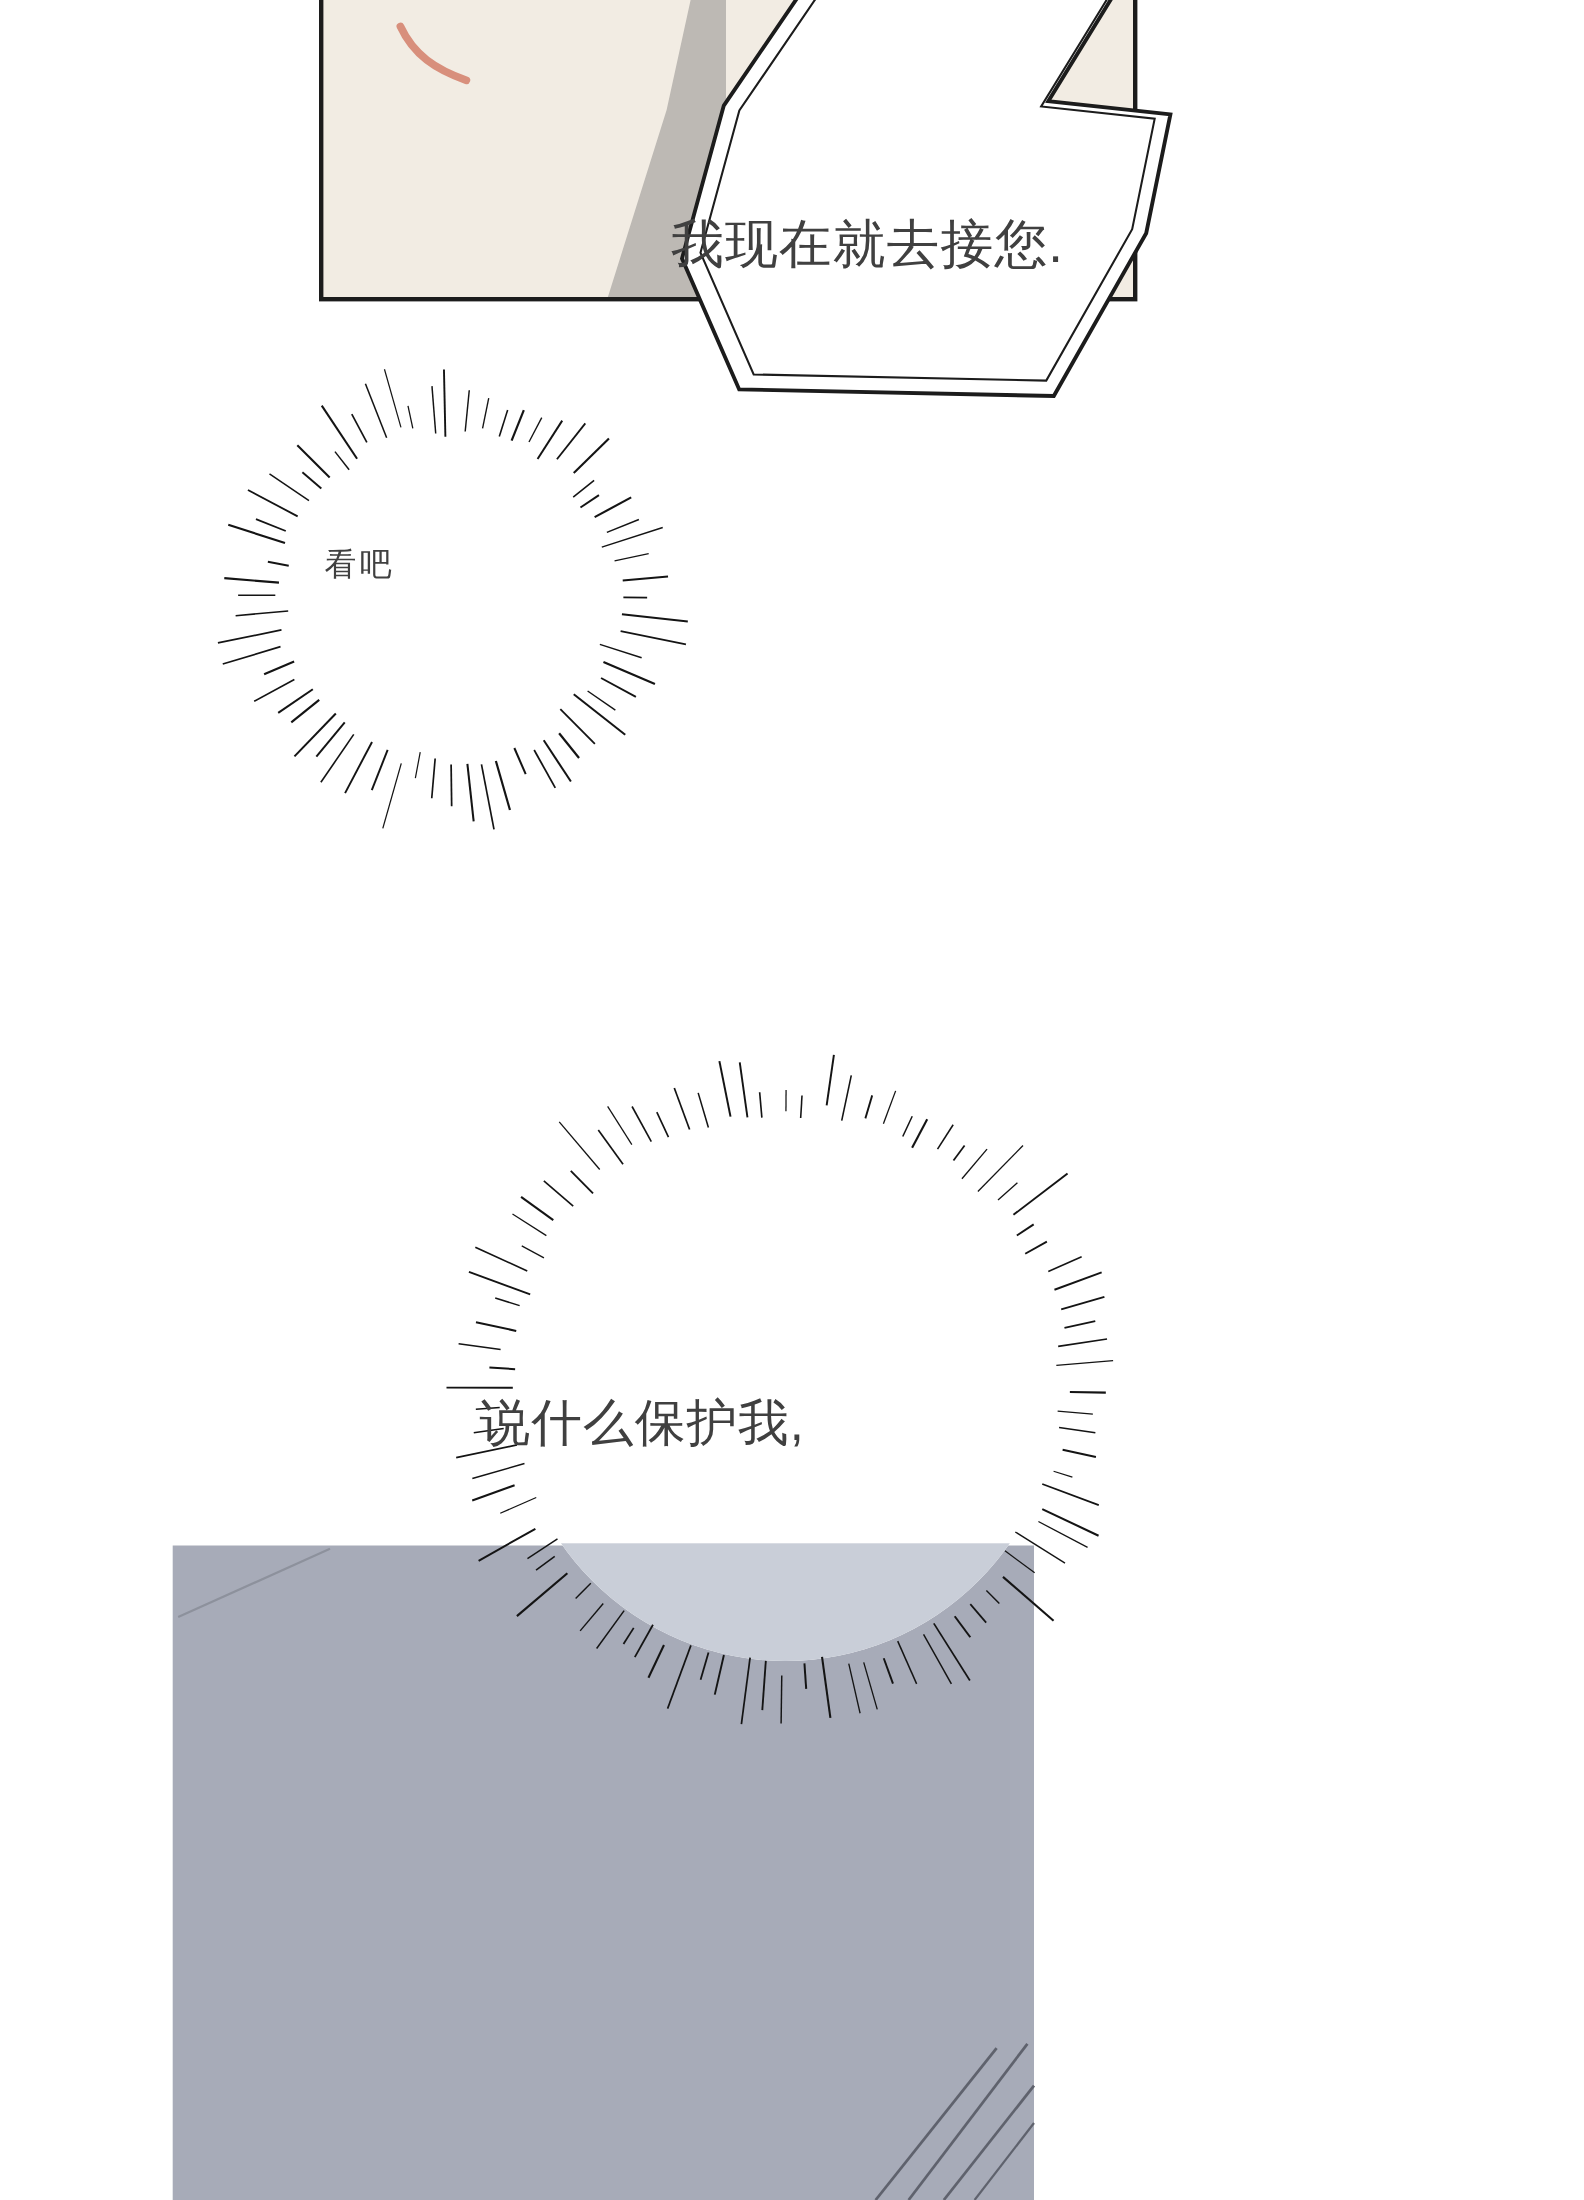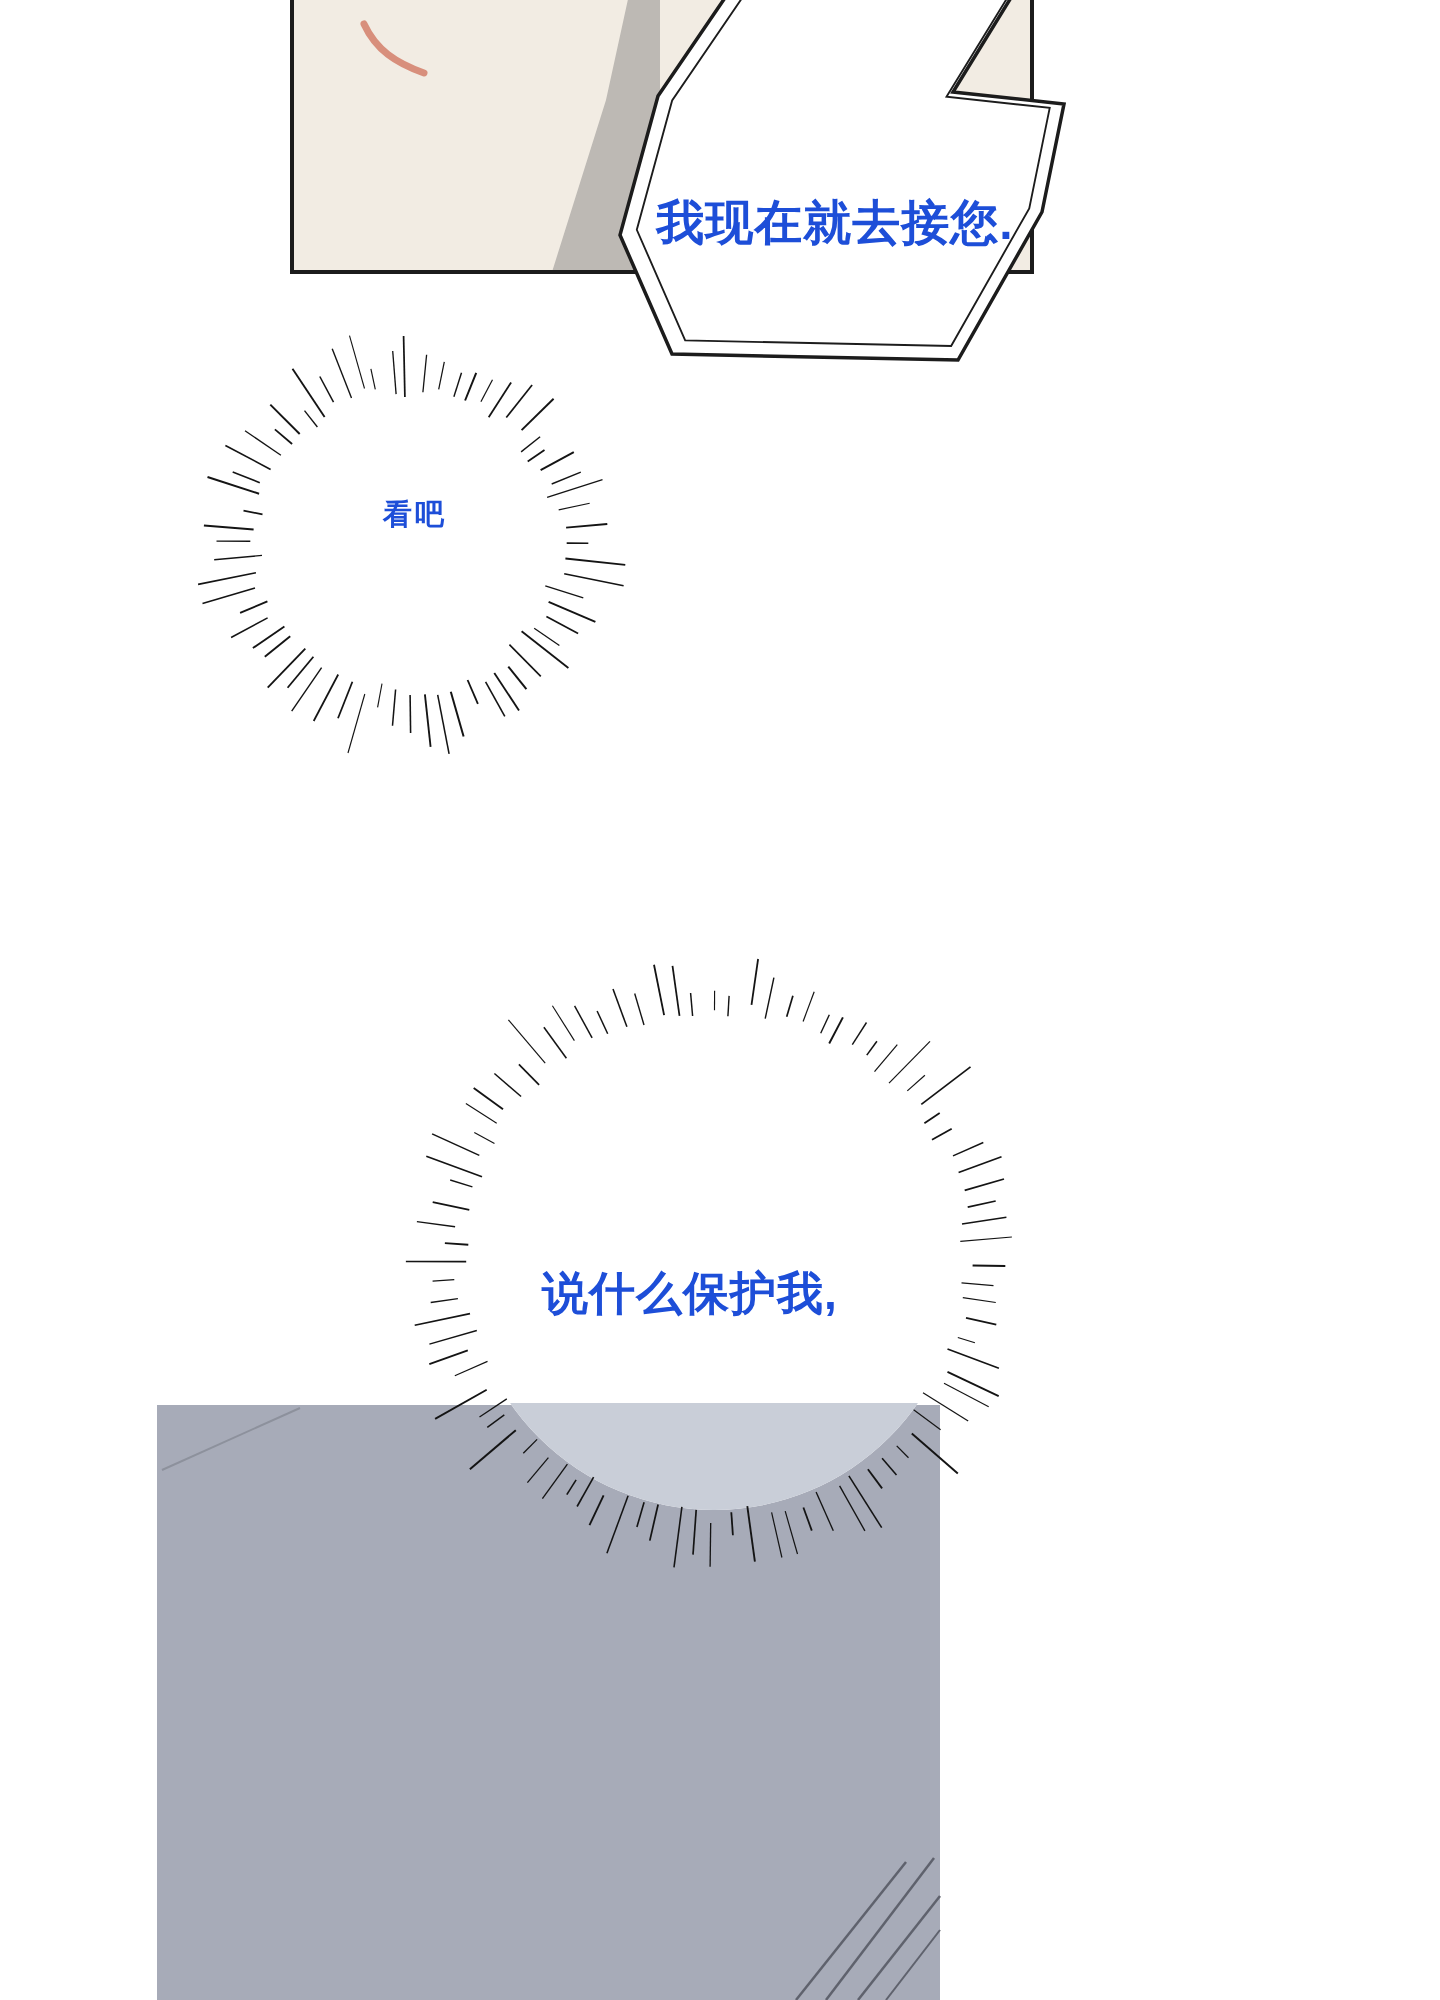--- a/index.html
+++ b/index.html
@@ -1,22 +1,22 @@
 <!DOCTYPE html>
 <html><head>
 <meta charset="utf-8">
 <style>
   html,body{margin:0;padding:0;background:#ffffff}
   .page{position:relative;width:1440px;height:2000px;background:#ffffff;overflow:hidden;
         font-family:"Liberation Sans","DejaVu Sans",sans-serif}
   .art{position:absolute;left:0;top:0;width:1440px;height:2000px}
-  .txt{position:absolute;font-weight:700;color:#1d4ed8;text-align:center;white-space:pre-line}
+  .txt{position:absolute;font-weight:400;color:#404040;white-space:pre-line}
   .speech-txt{left:610px;top:194px;width:450px;font-size:48px;letter-spacing:1px;line-height:1.2}
   .small-burst-txt{left:295px;top:497px;width:240px;font-size:29px;letter-spacing:3px;line-height:1.2}
-  .large-burst-txt{left:420px;top:1188px;width:540px;font-size:46px;letter-spacing:1px;line-height:70px}
+  .large-burst-txt{left:436px;top:1188px;width:540px;font-size:46px;letter-spacing:1px;line-height:70px}
 </style>
 </head>
 <body>
 
 <div class="page">
 
   <svg class="art" viewBox="0 0 1440 2000">
 
     <g>
       <rect x="292" y="-12" width="740" height="284" fill="#f2ece3"></rect>

